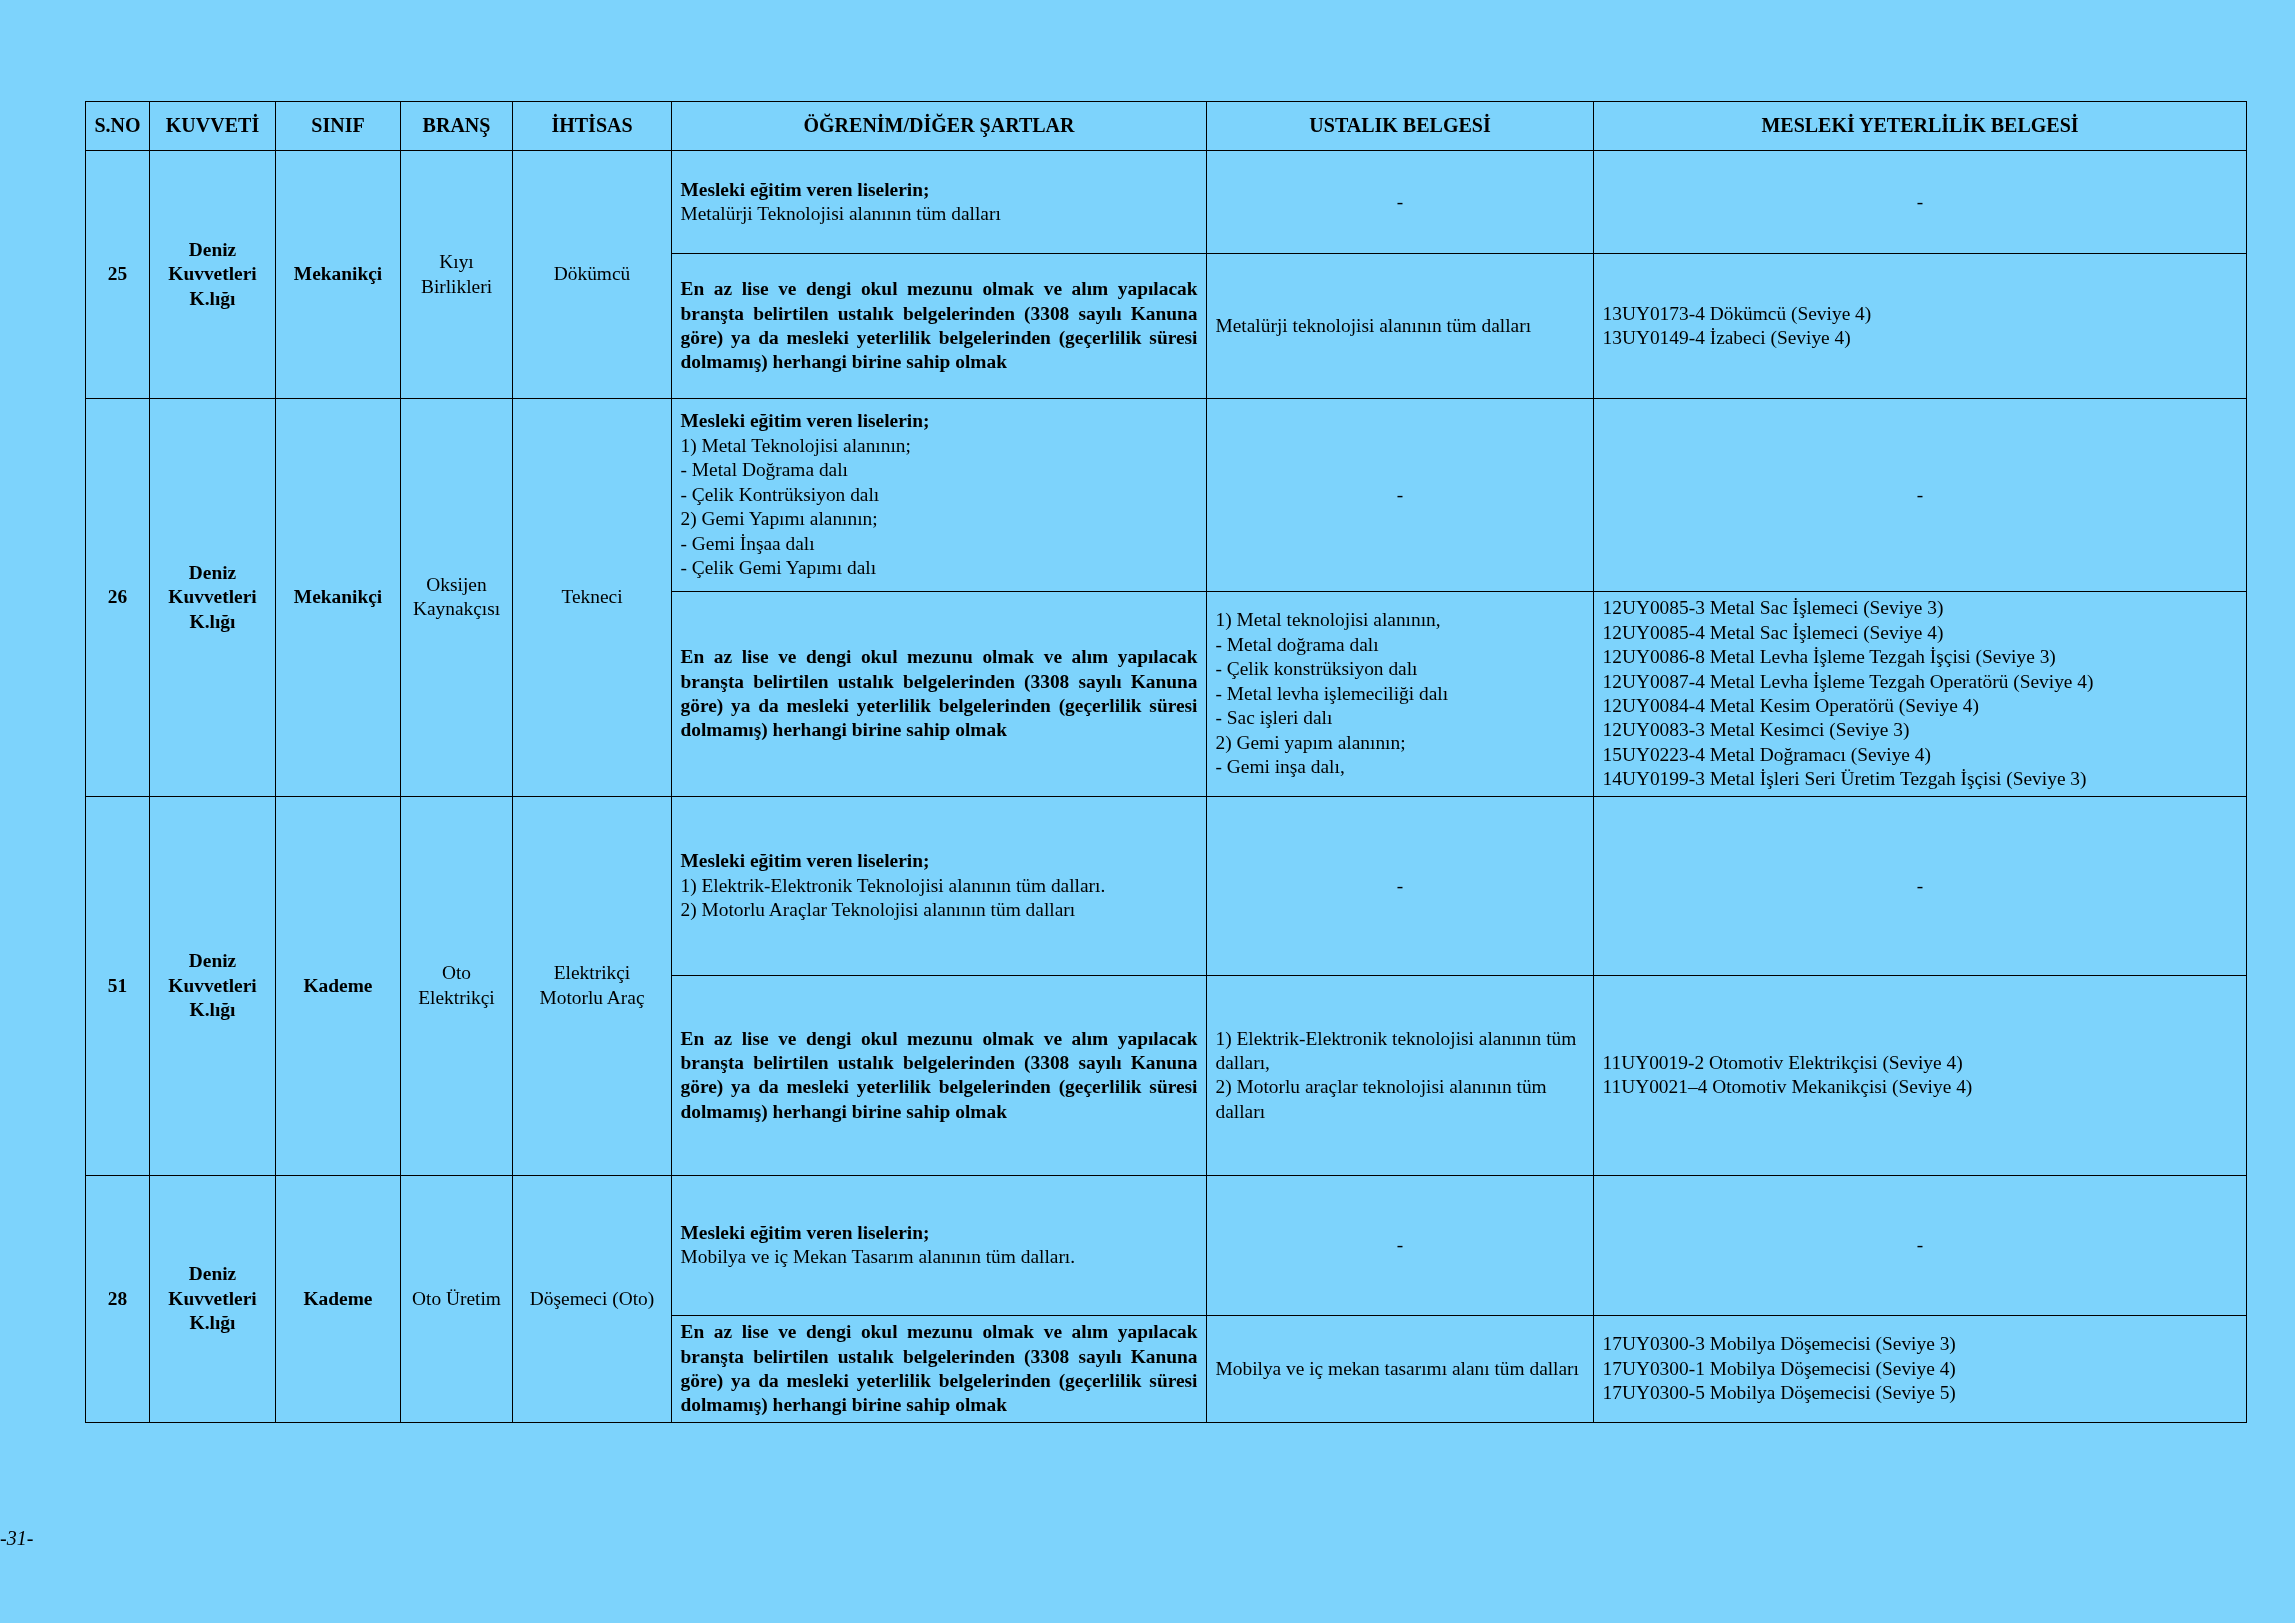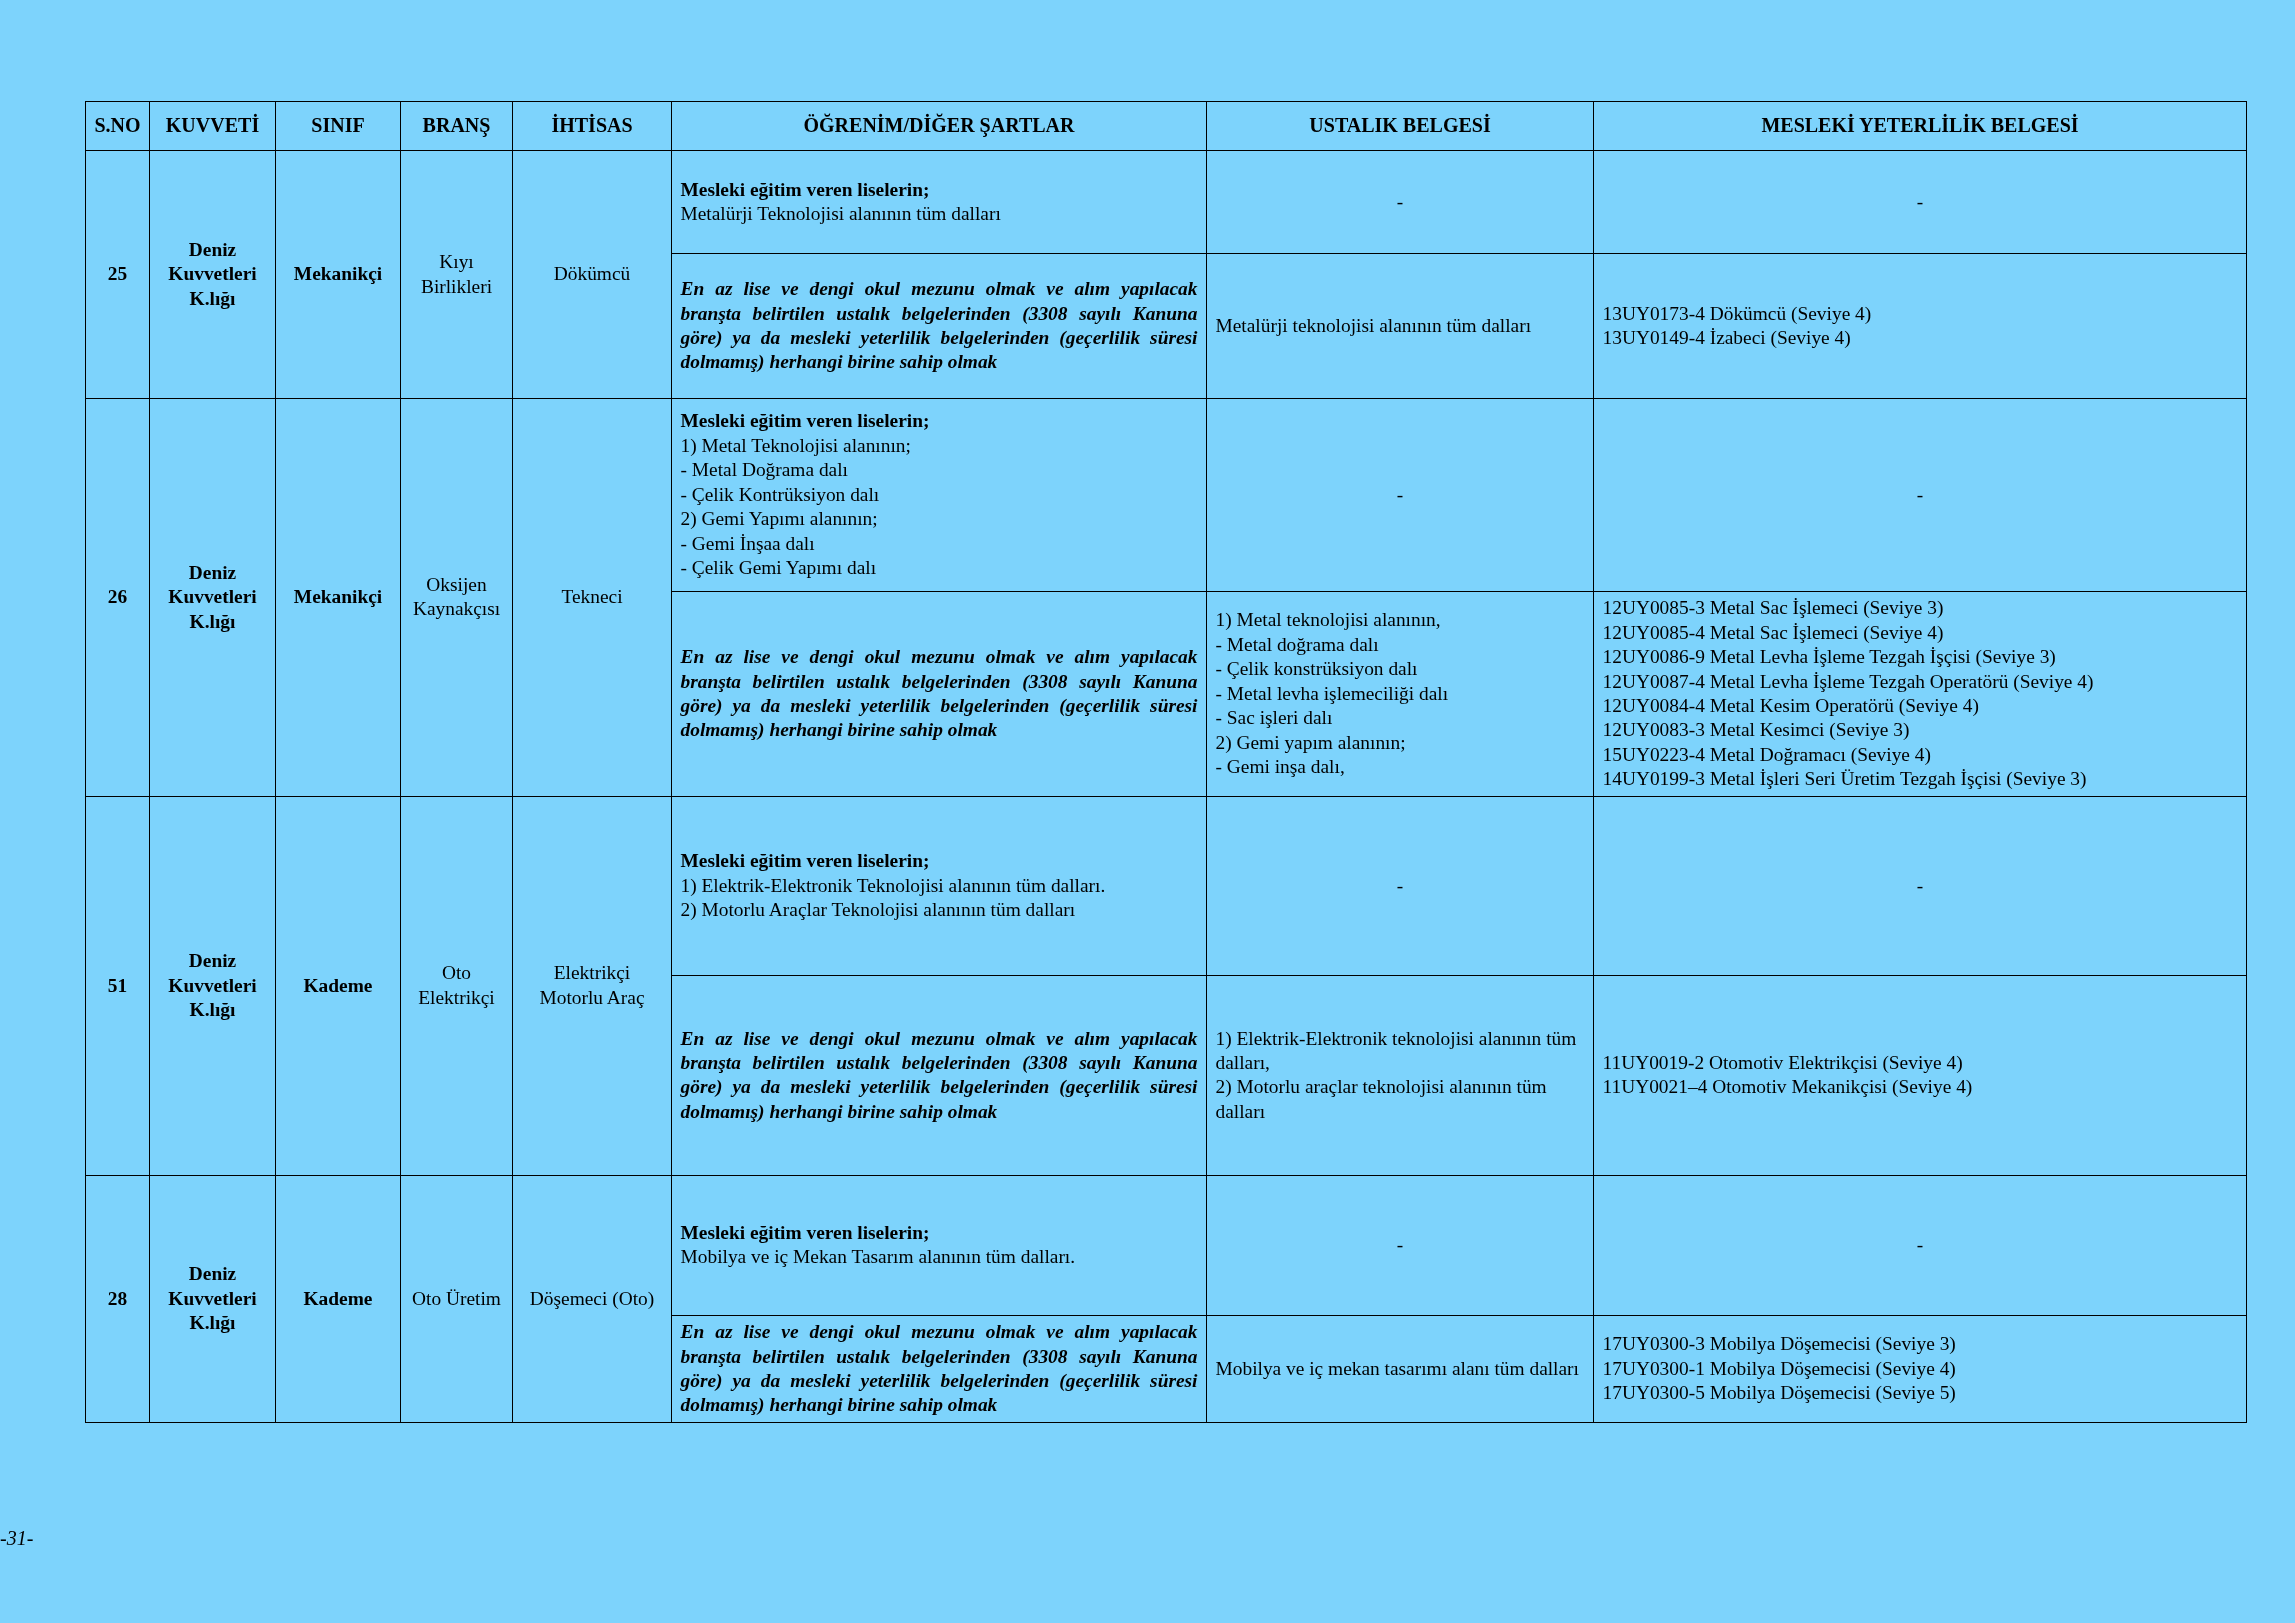--- a/index.html
+++ b/index.html
@@ -30,21 +30,21 @@
   }
   .doc th {
     font-size: 20px;
     font-weight: bold;
     text-align: center;
     padding: 6.8px 5px;
   }
   .c { text-align: center; }
   .l { text-align: left; }
   .bold { font-weight: bold; }
-  .just { text-align: justify; font-style: italic; }
+  .just { text-align: justify; }
   .edu-cell { padding: 5px 10px; }
   .pageno {
     position: absolute;
     left: 0;
     width: 2295px;
     top: 1527px;
     text-align: left;
     font-size: 20px;
     font-style: italic;
   }
@@ -127,21 +127,21 @@
         <div>- Metal doğrama dalı</div>
         <div>- Çelik konstrüksiyon dalı</div>
         <div>- Metal levha işlemeciliği dalı</div>
         <div>- Sac işleri dalı</div>
         <div>2) Gemi yapım alanının;</div>
         <div>- Gemi inşa dalı,</div>
       </td>
       <td class="l">
         <div>12UY0085-3 Metal Sac İşlemeci (Seviye 3)</div>
         <div>12UY0085-4 Metal Sac İşlemeci (Seviye 4)</div>
-        <div>12UY0086-9 Metal Levha İşleme Tezgah İşçisi (Seviye 3)</div>
+        <div>12UY0086-8 Metal Levha İşleme Tezgah İşçisi (Seviye 3)</div>
         <div>12UY0087-4 Metal Levha İşleme Tezgah Operatörü (Seviye 4)</div>
         <div>12UY0084-4 Metal Kesim Operatörü (Seviye 4)</div>
         <div>12UY0083-3 Metal Kesimci (Seviye 3)</div>
         <div>15UY0223-4 Metal Doğramacı (Seviye 4)</div>
         <div>14UY0199-3 Metal İşleri Seri Üretim Tezgah İşçisi (Seviye 3)</div>
       </td>
     </tr>
 
     <tr style="height:179px">
       <td class="c bold" rowspan="2">51</td>

